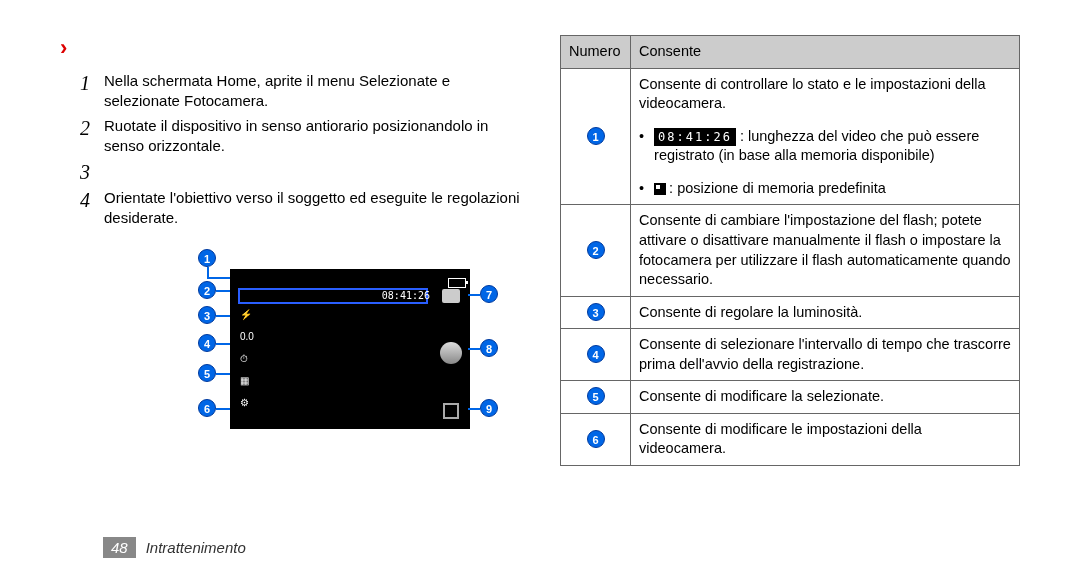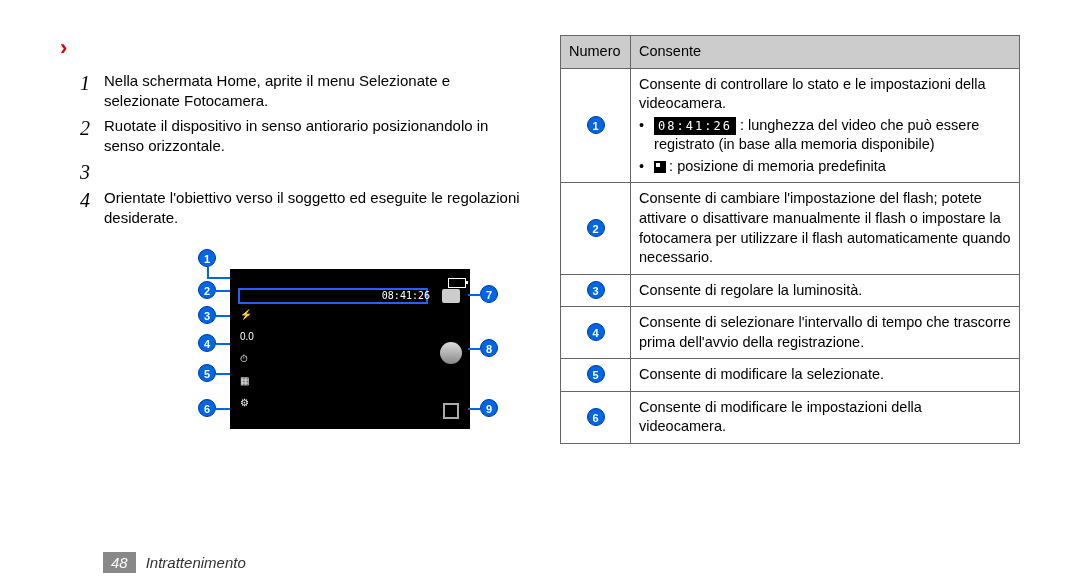--- a/index.html
+++ b/index.html
@@ -184,21 +184,21 @@
     color: #fff;
     font-size: 11px;
     font-weight: bold;
     text-align: center;
     line-height: 18px;
   }
   .bullet-row {
     display: flex;
     align-items: flex-start;
     gap: 4px;
-    margin-top: 2px;
+    margin-top: 13px;
   }
   .bullet-row::before {
     content: "•";
     margin: 0 6px 0 0;
   }
   .time-chip {
     display: inline-block;
     background: #000;
     color: #fff;
     font-family: monospace;
@@ -214,21 +214,21 @@
     background: #000;
     vertical-align: middle;
     margin-right: 3px;
     position: relative;
   }
   .mem-icon::after {
     content:"";position:absolute;top:2px;left:2px;width:4px;height:4px;background:#fff;
   }
   .footer {
     position: absolute;
-    bottom: 13px;
+    bottom: 28px;
     left: 60px;
     display: flex;
     align-items: center;
     gap: 10px;
     font-style: italic;
     font-size: 15px;
     color: #333;
     padding-left: 43px;
   }
   .page-num {

